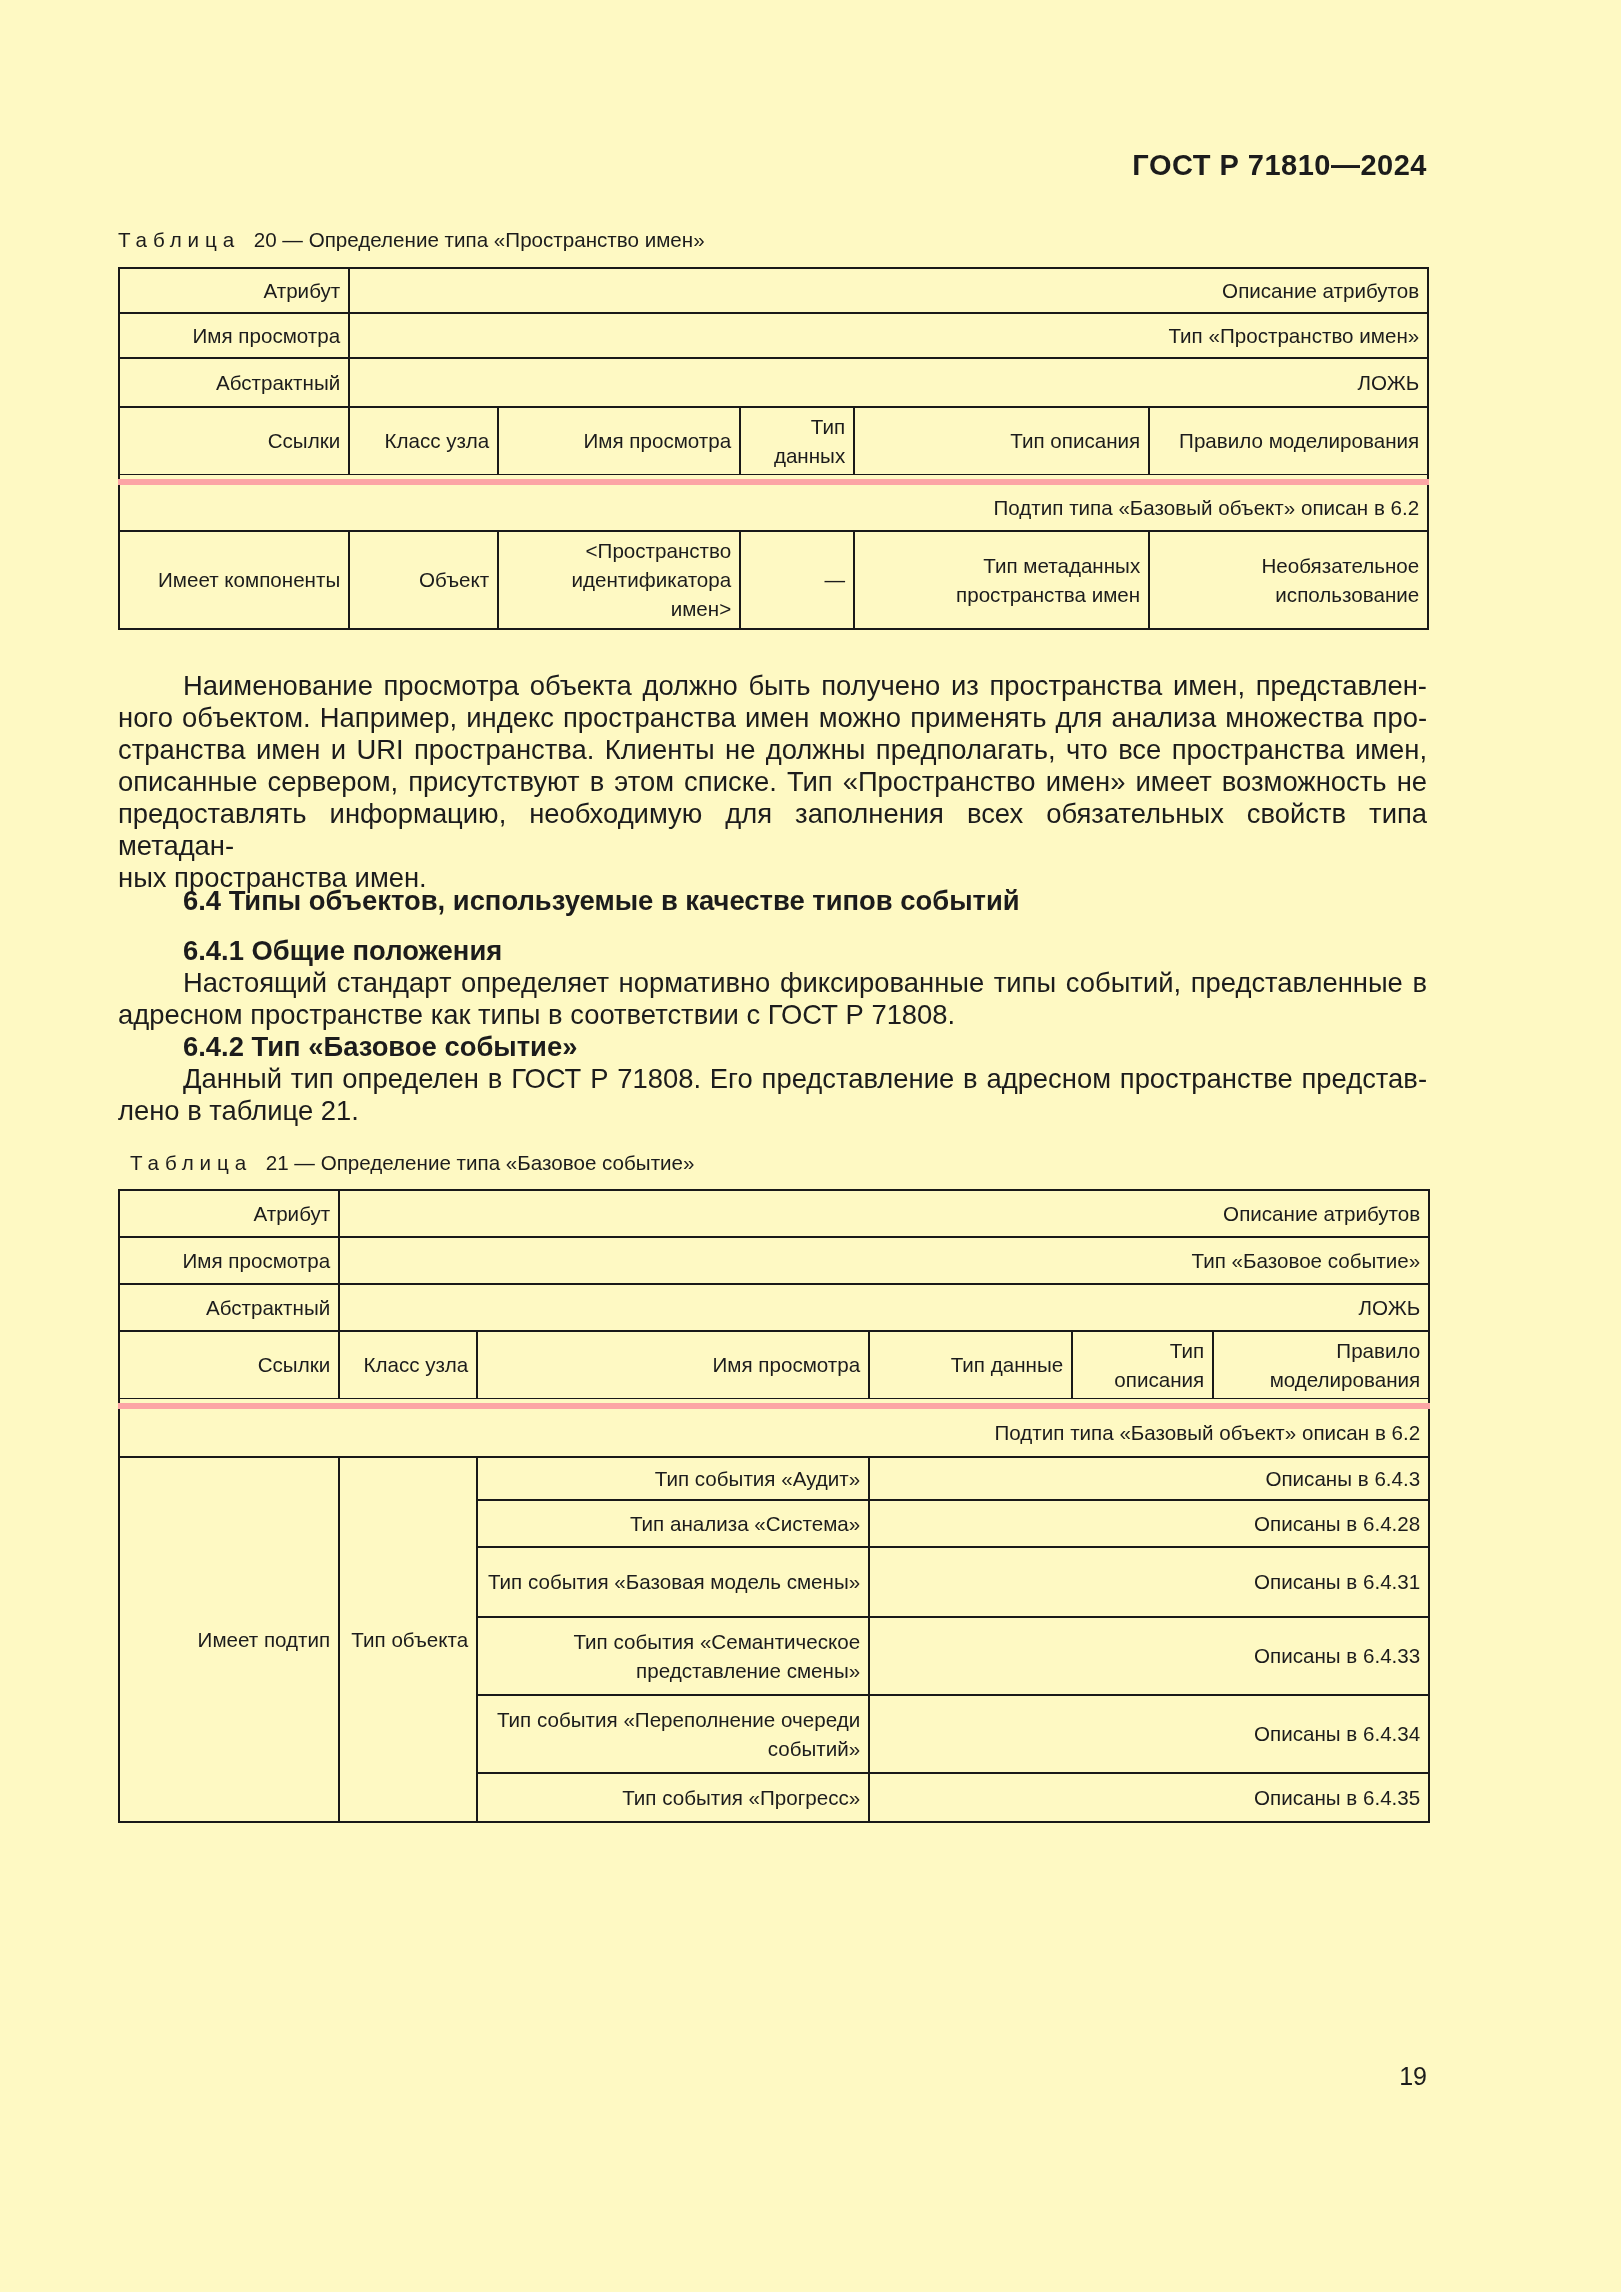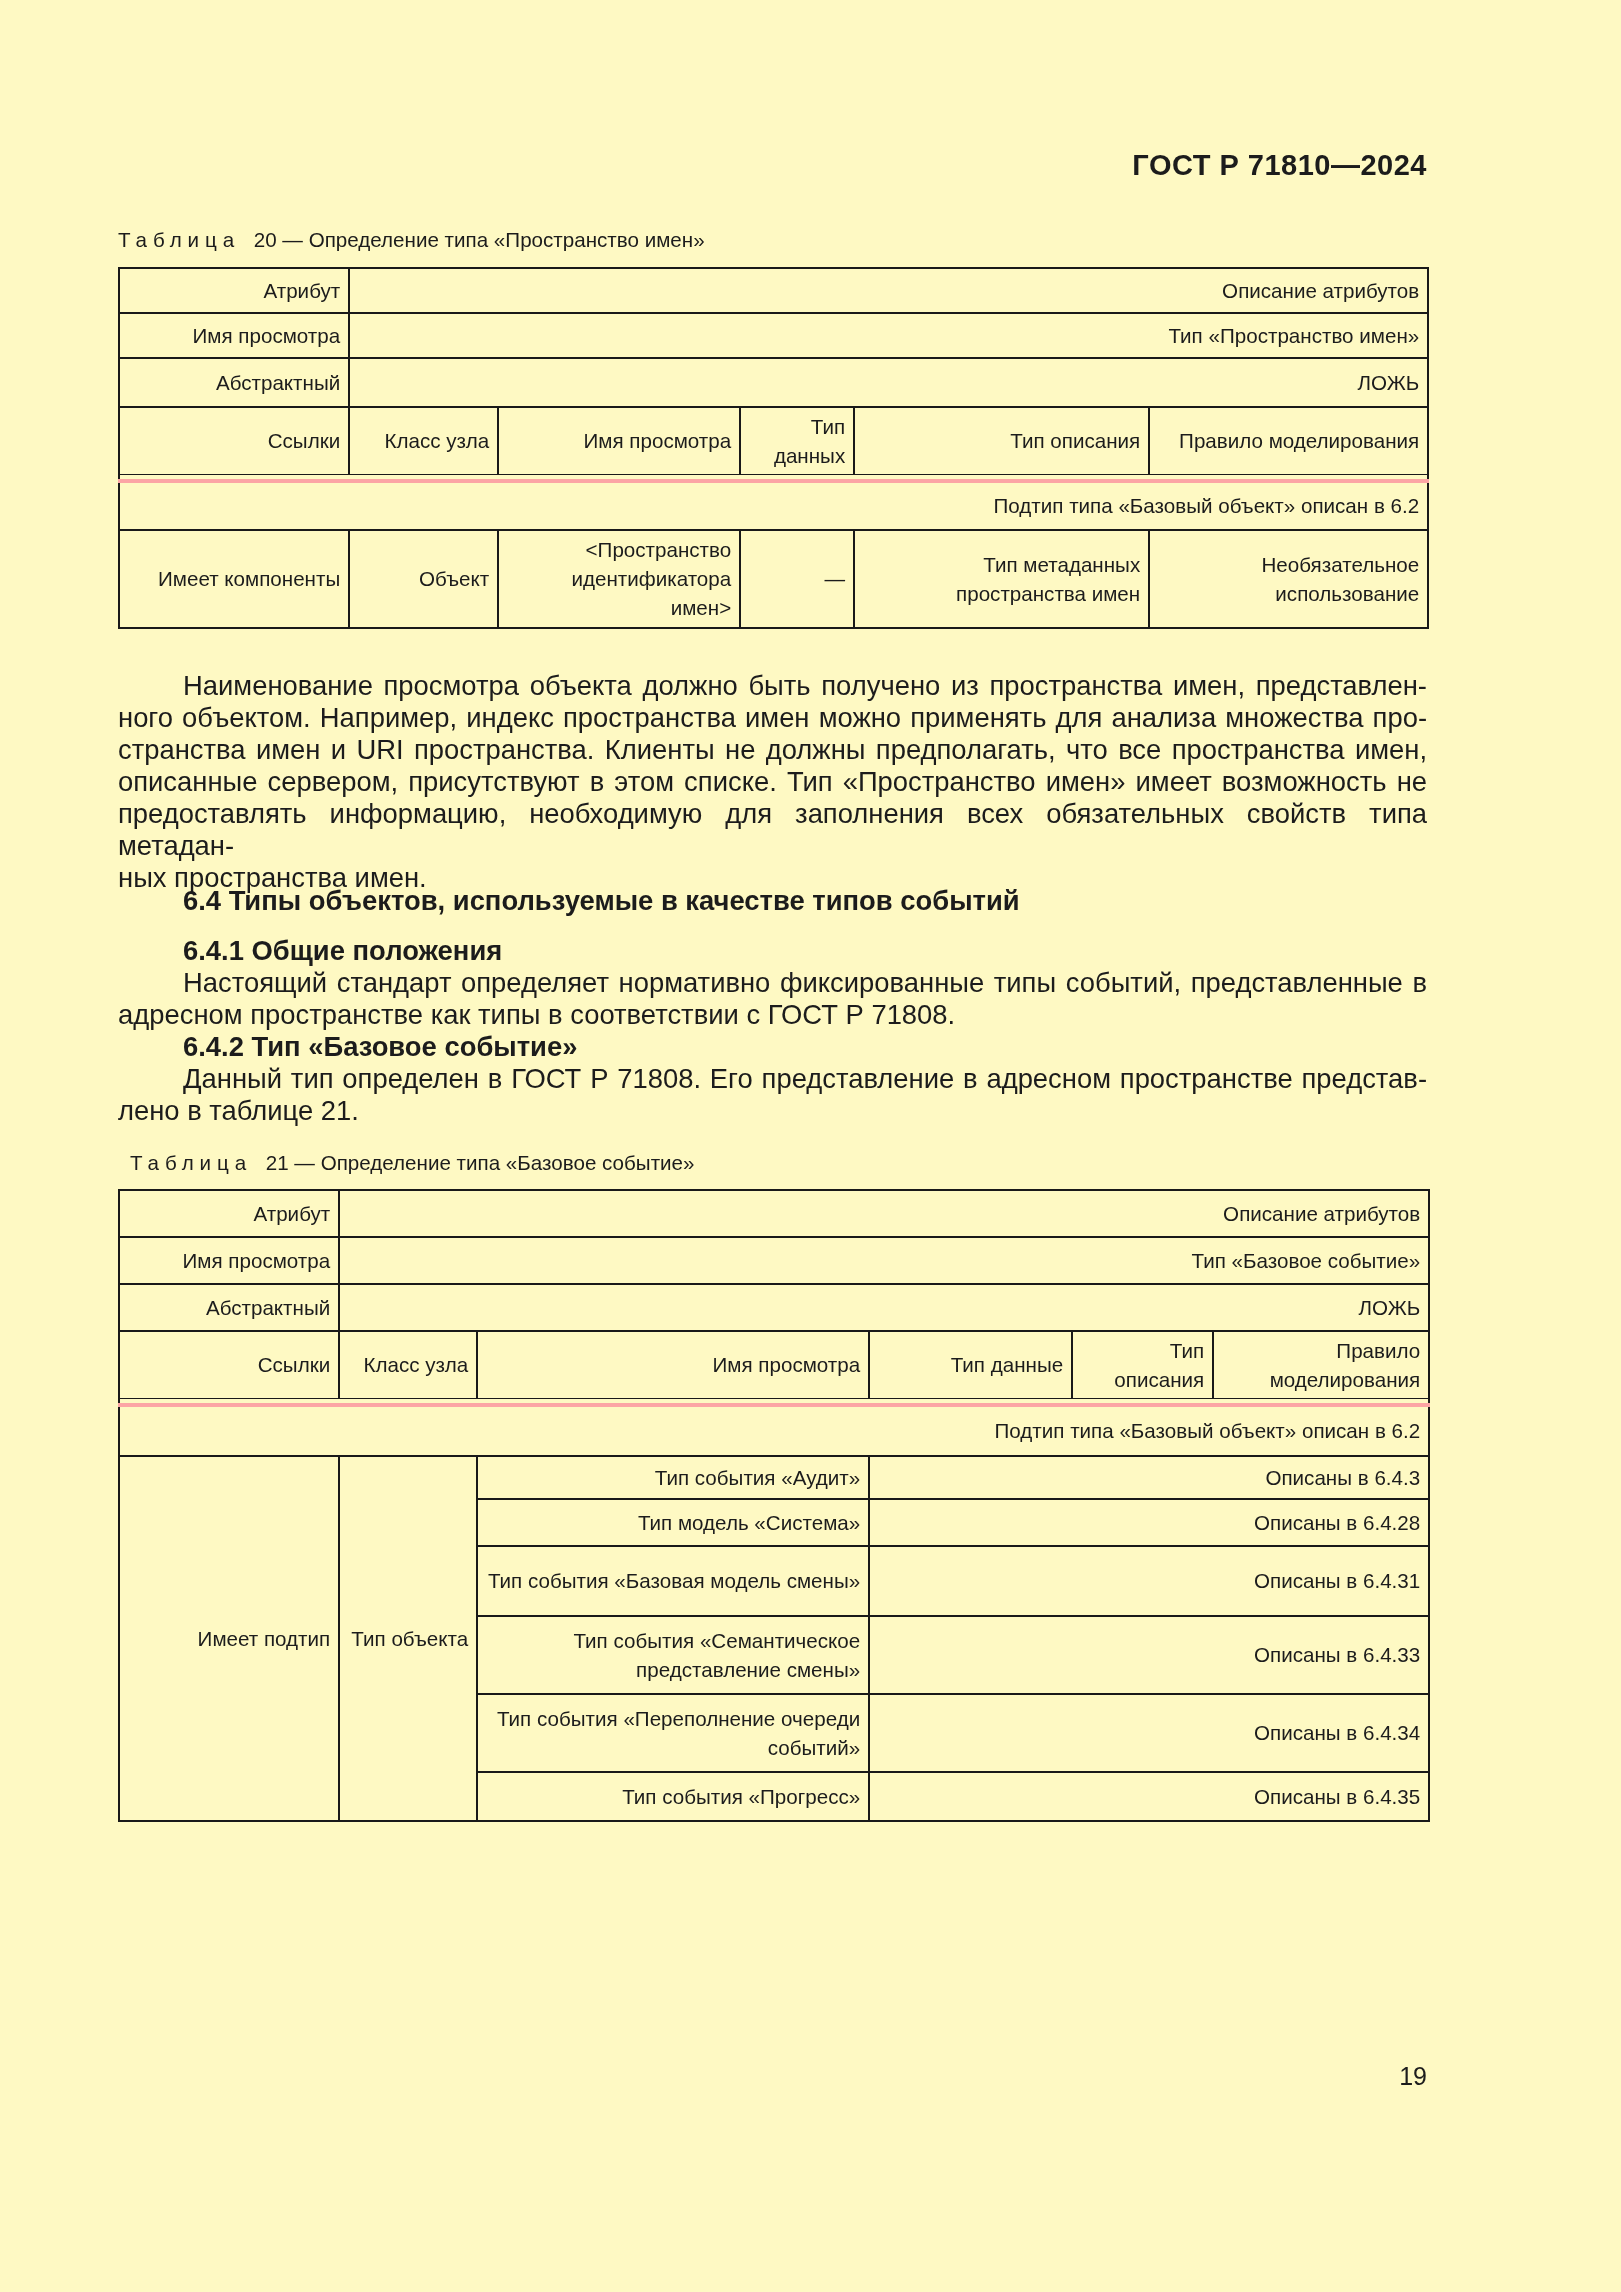--- a/index.html
+++ b/index.html
@@ -53,21 +53,21 @@
     text-align:right;vertical-align:middle;
     padding:3.9px 7.8px;overflow:hidden;
   }
   table.gost{border:2px solid #191919;}
   
   tr.refs-row td{border-bottom:1px solid #191919;}
   tr.dblrow td{
     height:3.9px;padding:0;line-height:0;font-size:0;
     border-top:1px solid #191919;border-bottom:1px solid #191919;
   }
-  tr.subnote-row td{border-top:4px solid #fca5a5;}
+  tr.subnote-row td{border-top:6px solid #fca5a5;}
   
   td.pad40{padding-left:39px;padding-right:39px;}
   td.pad30{padding-left:29px;padding-right:29px;}
   td.pad25{padding-left:24.5px;padding-right:24.5px;}
   td.pad20{padding-left:19.6px;padding-right:19.6px;}
   td.pad12{padding-left:11.8px;padding-right:11.8px;}
   td.pad6{padding-left:5.9px;padding-right:5.9px;}
 </style>
 </head>
 <body>
@@ -191,21 +191,21 @@
     <tr class="subnote-row" style="height:51px">
       <td colspan="6">Подтип типа «Базовый объект» описан в 6.2</td>
     </tr>
     <tr style="height:43px">
       <td rowspan="6">Имеет подтип</td>
       <td rowspan="6" class="pad25">Тип объекта</td>
       <td>Тип события «Аудит»</td>
       <td colspan="3">Описаны в 6.4.3</td>
     </tr>
     <tr style="height:47px">
-      <td>Тип модель «Система»</td>
+      <td>Тип анализа «Система»</td>
       <td colspan="3">Описаны в 6.4.28</td>
     </tr>
     <tr style="height:70px">
       <td class="pad30">Тип события «Базовая модель смены»</td>
       <td colspan="3">Описаны в 6.4.31</td>
     </tr>
     <tr style="height:78px">
       <td class="pad30">Тип события «Семантическое представление смены»</td>
       <td colspan="3">Описаны в 6.4.33</td>
     </tr>

